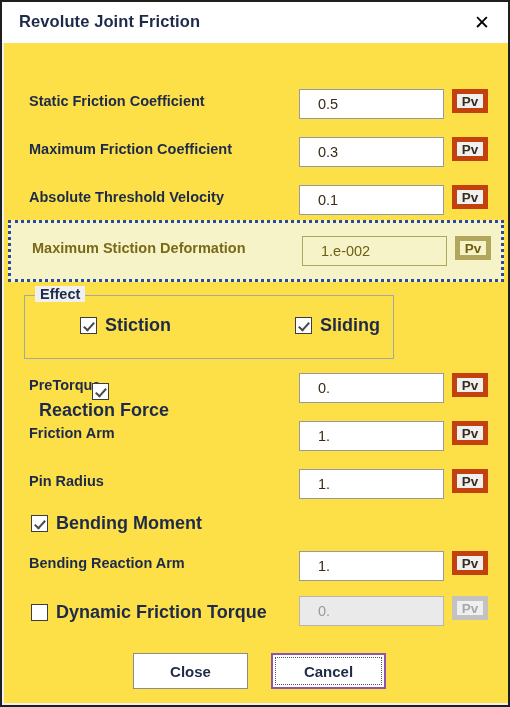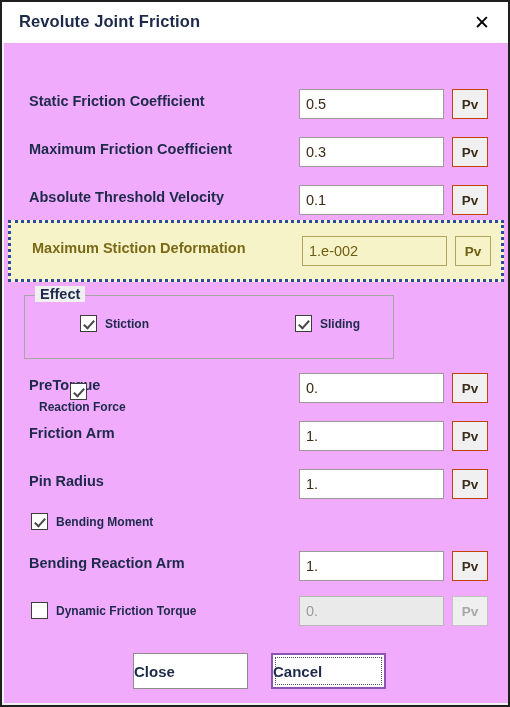--- a/index.html
+++ b/index.html
@@ -61,21 +61,21 @@
     line-height: 1;
   }
 
   
   .body-area {
     position: absolute;
     left: 2px;
     top: 41px;
     width: 504px;
     bottom: 2px;
-    background: #f0abfc;
+    background: #fde047;
   }
 
   
   .row {
     position: absolute;
     left: 0;
     width: 504px;
     height: 30px;
   }
   .row-label {
@@ -92,39 +92,39 @@
     position: absolute;
     left: 295px;
     top: 0;
     width: 145px;
     height: 30px;
     box-sizing: border-box;
     border: 1px solid #9a9a9a;
     background: #ffffff;
     font-size: 14.5px;
     color: #3b2a14;
-    padding: 0 0 0 6px;
+    padding: 0 0 0 18px;
     font-family: "Liberation Sans", sans-serif;
     line-height: 28px;
     outline: none;
   }
   .field.disabled {
     background: #eaeaea;
     color: #9a9a9a;
     border-color: #b6b6b6;
   }
 
   .pv-btn {
     position: absolute;
     left: 448px;
     top: 0;
     width: 36px;
-    height: 30px;
-    box-sizing: border-box;
-    border: 1px solid #c2410c;
+    height: 24px;
+    box-sizing: border-box;
+    border: 5px solid #c2410c;
     background: #f0f0f0;
     display: flex;
     align-items: center;
     justify-content: center;
     font-size: 13.5px;
     font-weight: bold;
     color: #3c2d1a;
     cursor: pointer;
   }
   .pv-btn.disabled {
@@ -208,34 +208,34 @@
     left: 5px;
     top: 2px;
     width: 4px;
     height: 9px;
     border: solid #4a4a4a;
     border-width: 0 2px 2px 0;
     transform: rotate(42deg);
   }
   .cb-label {
     margin-left: 8px;
-    font-size: 12px;
+    font-size: 18px;
     font-weight: bold;
     color: #1d2a4a;
     white-space: nowrap;
   }
 
   
   .btn {
     position: absolute;
     box-sizing: border-box;
     height: 36px;
     display: flex;
     align-items: center;
-    justify-content: flex-start;
+    justify-content: center;
     font-size: 15px;
     font-weight: bold;
     color: #1d2a4a;
     cursor: pointer;
   }
   .btn-close {
     left: 129px;
     top: 610px;
     width: 115px;
     background: #ffffff;

